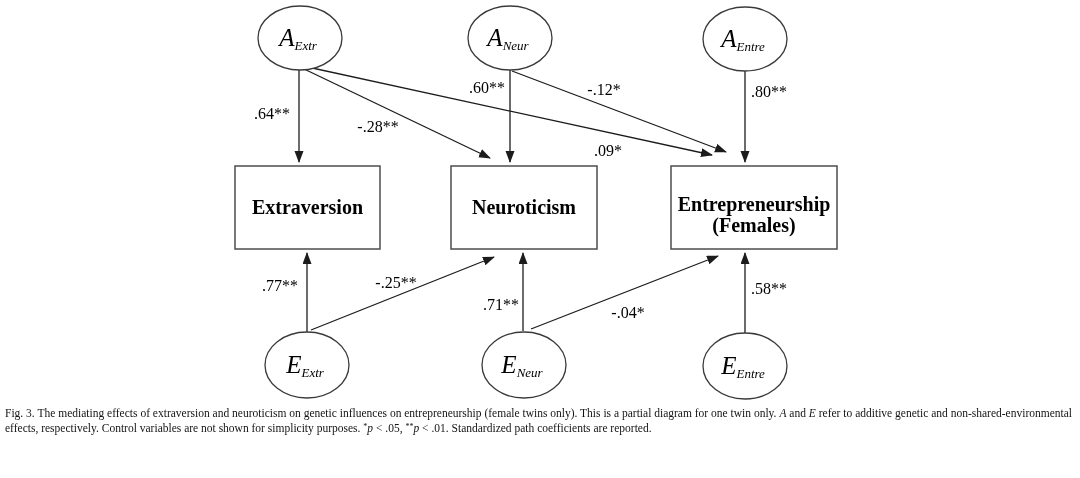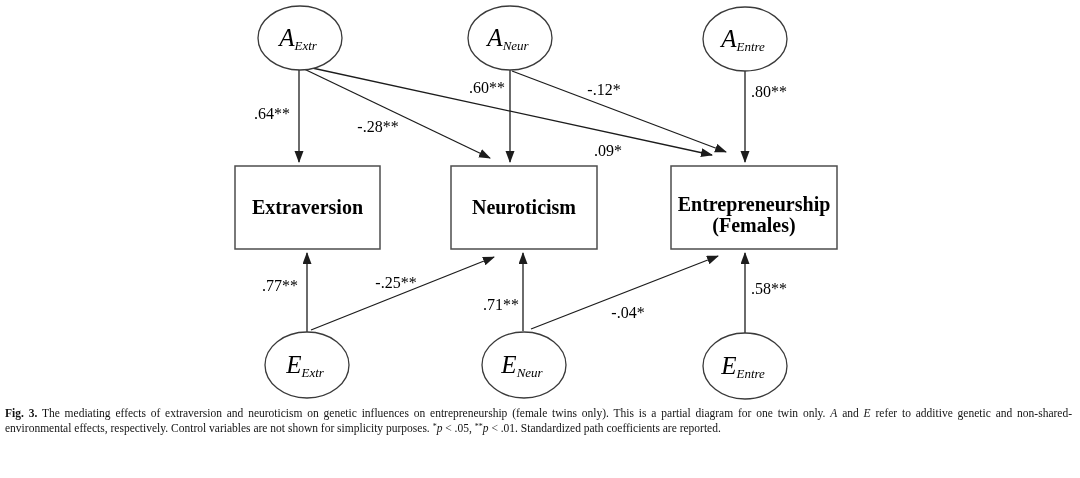--- a/index.html
+++ b/index.html
@@ -1,21 +1,21 @@
 <!DOCTYPE html>
 <html><head>
 <meta charset="utf-8">
 <style>
   html,body{margin:0;padding:0;background:#ffffff;}
   body{width:1080px;height:478px;overflow:hidden;font-family:"Liberation Serif",serif;color:#111;}
   .figure{width:1080px;}
   .diagram-wrap{width:1080px;height:402px;position:relative;}
   svg{display:block;}
   .caption{margin:4px 8px 0 5px;font-size:11.5px;line-height:1.32;text-align:justify;color:#131313;}
-  .caption .b{font-weight:bold;}
+  .caption .b{font-weight:normal;}
   .caption .i{font-style:italic;}
   .caption .sup{font-size:8px;position:relative;top:-3px;}
 </style>
 </head>
 <body>
 
 <div class="figure">
   <div class="diagram-wrap">
     <svg id="diagram-svg" width="1080" height="402" viewBox="0 0 1080 402">
         <defs>

